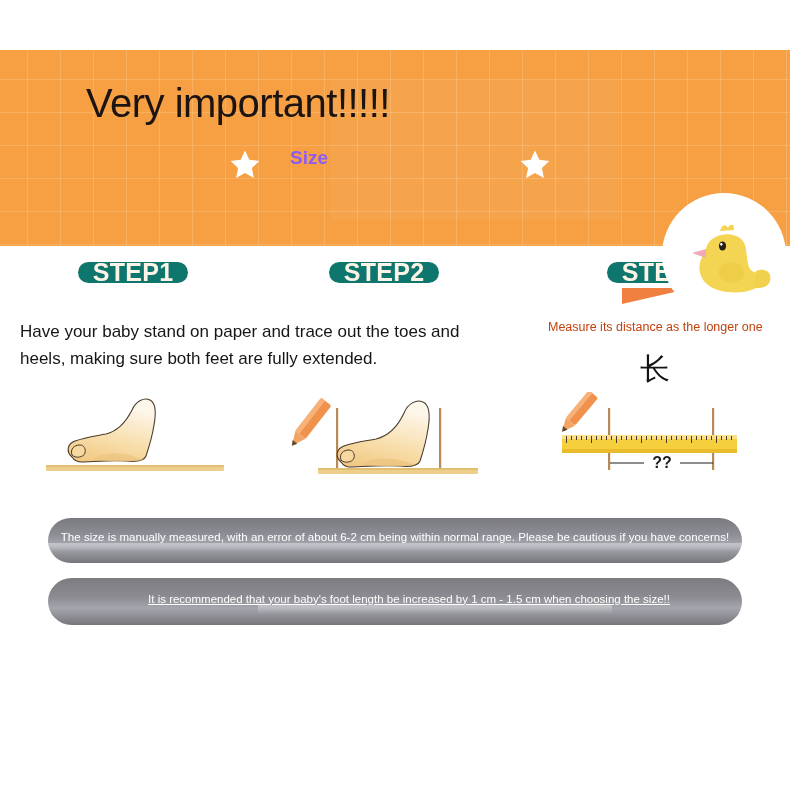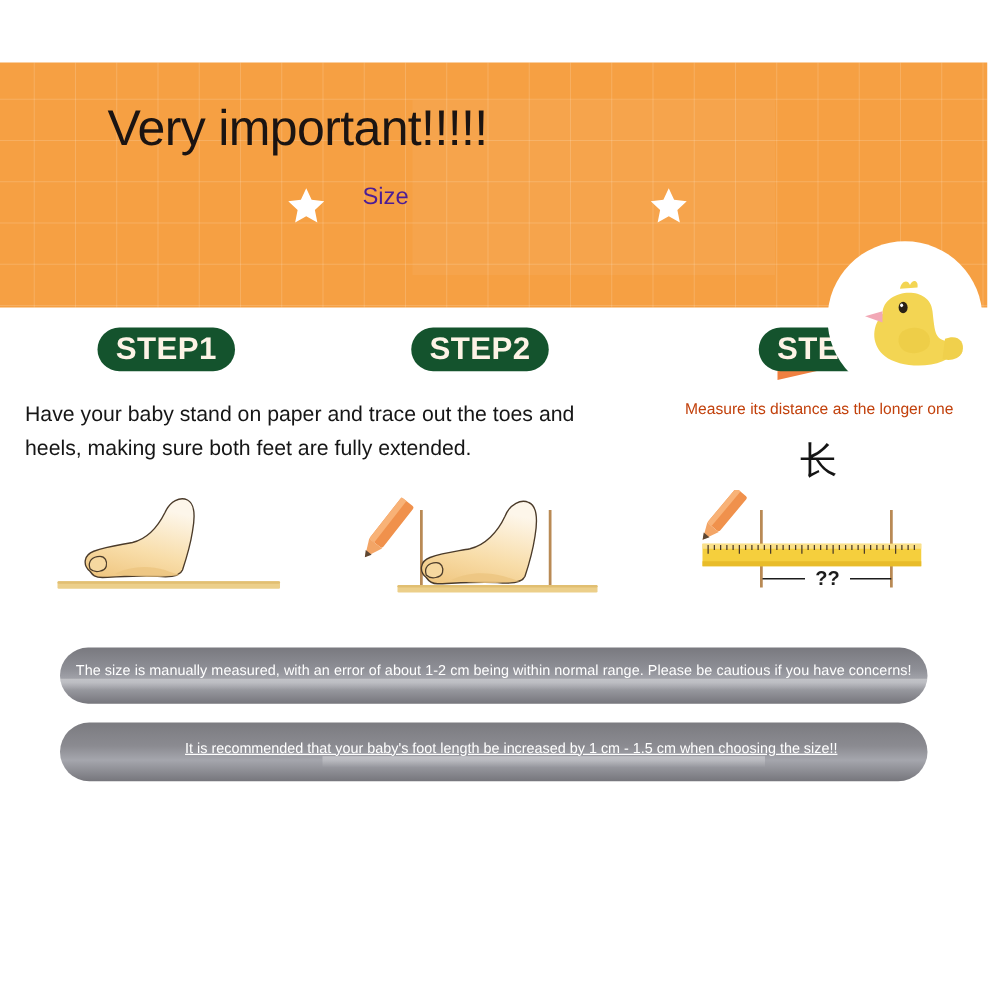--- a/index.html
+++ b/index.html
@@ -51,24 +51,24 @@
     font-weight: 400;
     letter-spacing: -0.5px;
     white-space: nowrap;
   }
 
   .subtitle-block {
     position: absolute;
     left: 290px;
     top: 145px;
     width: 230px;
-    color: #4c1d95;
+    color: #8b5cf6;
     font-size: 19px;
     line-height: 25px;
-    font-weight: 400;
+    font-weight: 700;
   }
   .subtitle-block > div { white-space: nowrap; }
 
   .star {
     position: absolute;
     width: 34px;
     height: 34px;
     color: #ffffff;
     font-size: 40px;
     line-height: 34px;
@@ -92,23 +92,23 @@
     left: 0; top: 0;
     width: 124px; height: 124px;
     border-radius: 50%;
     background: #ffffff;
   }
   .duck-svg { position: absolute; left: 0; top: 0; }
 
   
   .step-pill {
     position: absolute;
-    height: 35px;
+    height: 21px;
     border-radius: 18px;
-    background: #14532d;
+    background: #0f766e;
     color: #fdf3e6;
     font-size: 25px;
     font-weight: 700;
     letter-spacing: 0.3px;
     display: flex;
     align-items: center;
     justify-content: center;
     box-sizing: border-box;
     padding: 0 18px;
   }
@@ -385,19 +385,19 @@
     </g>
 
     <line x1="58" y1="71" x2="92" y2="71" stroke="#1c1c1c" stroke-width="1.2"></line>
     <line x1="128" y1="71" x2="161" y2="71" stroke="#1c1c1c" stroke-width="1.2"></line>
     <text x="110" y="76" font-family="Liberation Sans, sans-serif" font-size="16" font-weight="700" fill="#1c1c1c" text-anchor="middle">??</text>
   </svg>
 </div>
 
 <div class="note-banner note-1">
   <div class="note-gloss"></div>
-  <span class="note-text">The size is manually measured, with an error of about 1-2 cm being within normal range. Please be cautious if you have concerns!</span>
+  <span class="note-text">The size is manually measured, with an error of about 6-2 cm being within normal range. Please be cautious if you have concerns!</span>
 </div>
 
 <div class="note-banner note-2">
   <div class="note-gloss"></div>
   <span class="note-text">It is recommended that your baby's foot length be increased by 1 cm - 1.5 cm when choosing the size!!</span>
 </div>
 
 </body></html>

